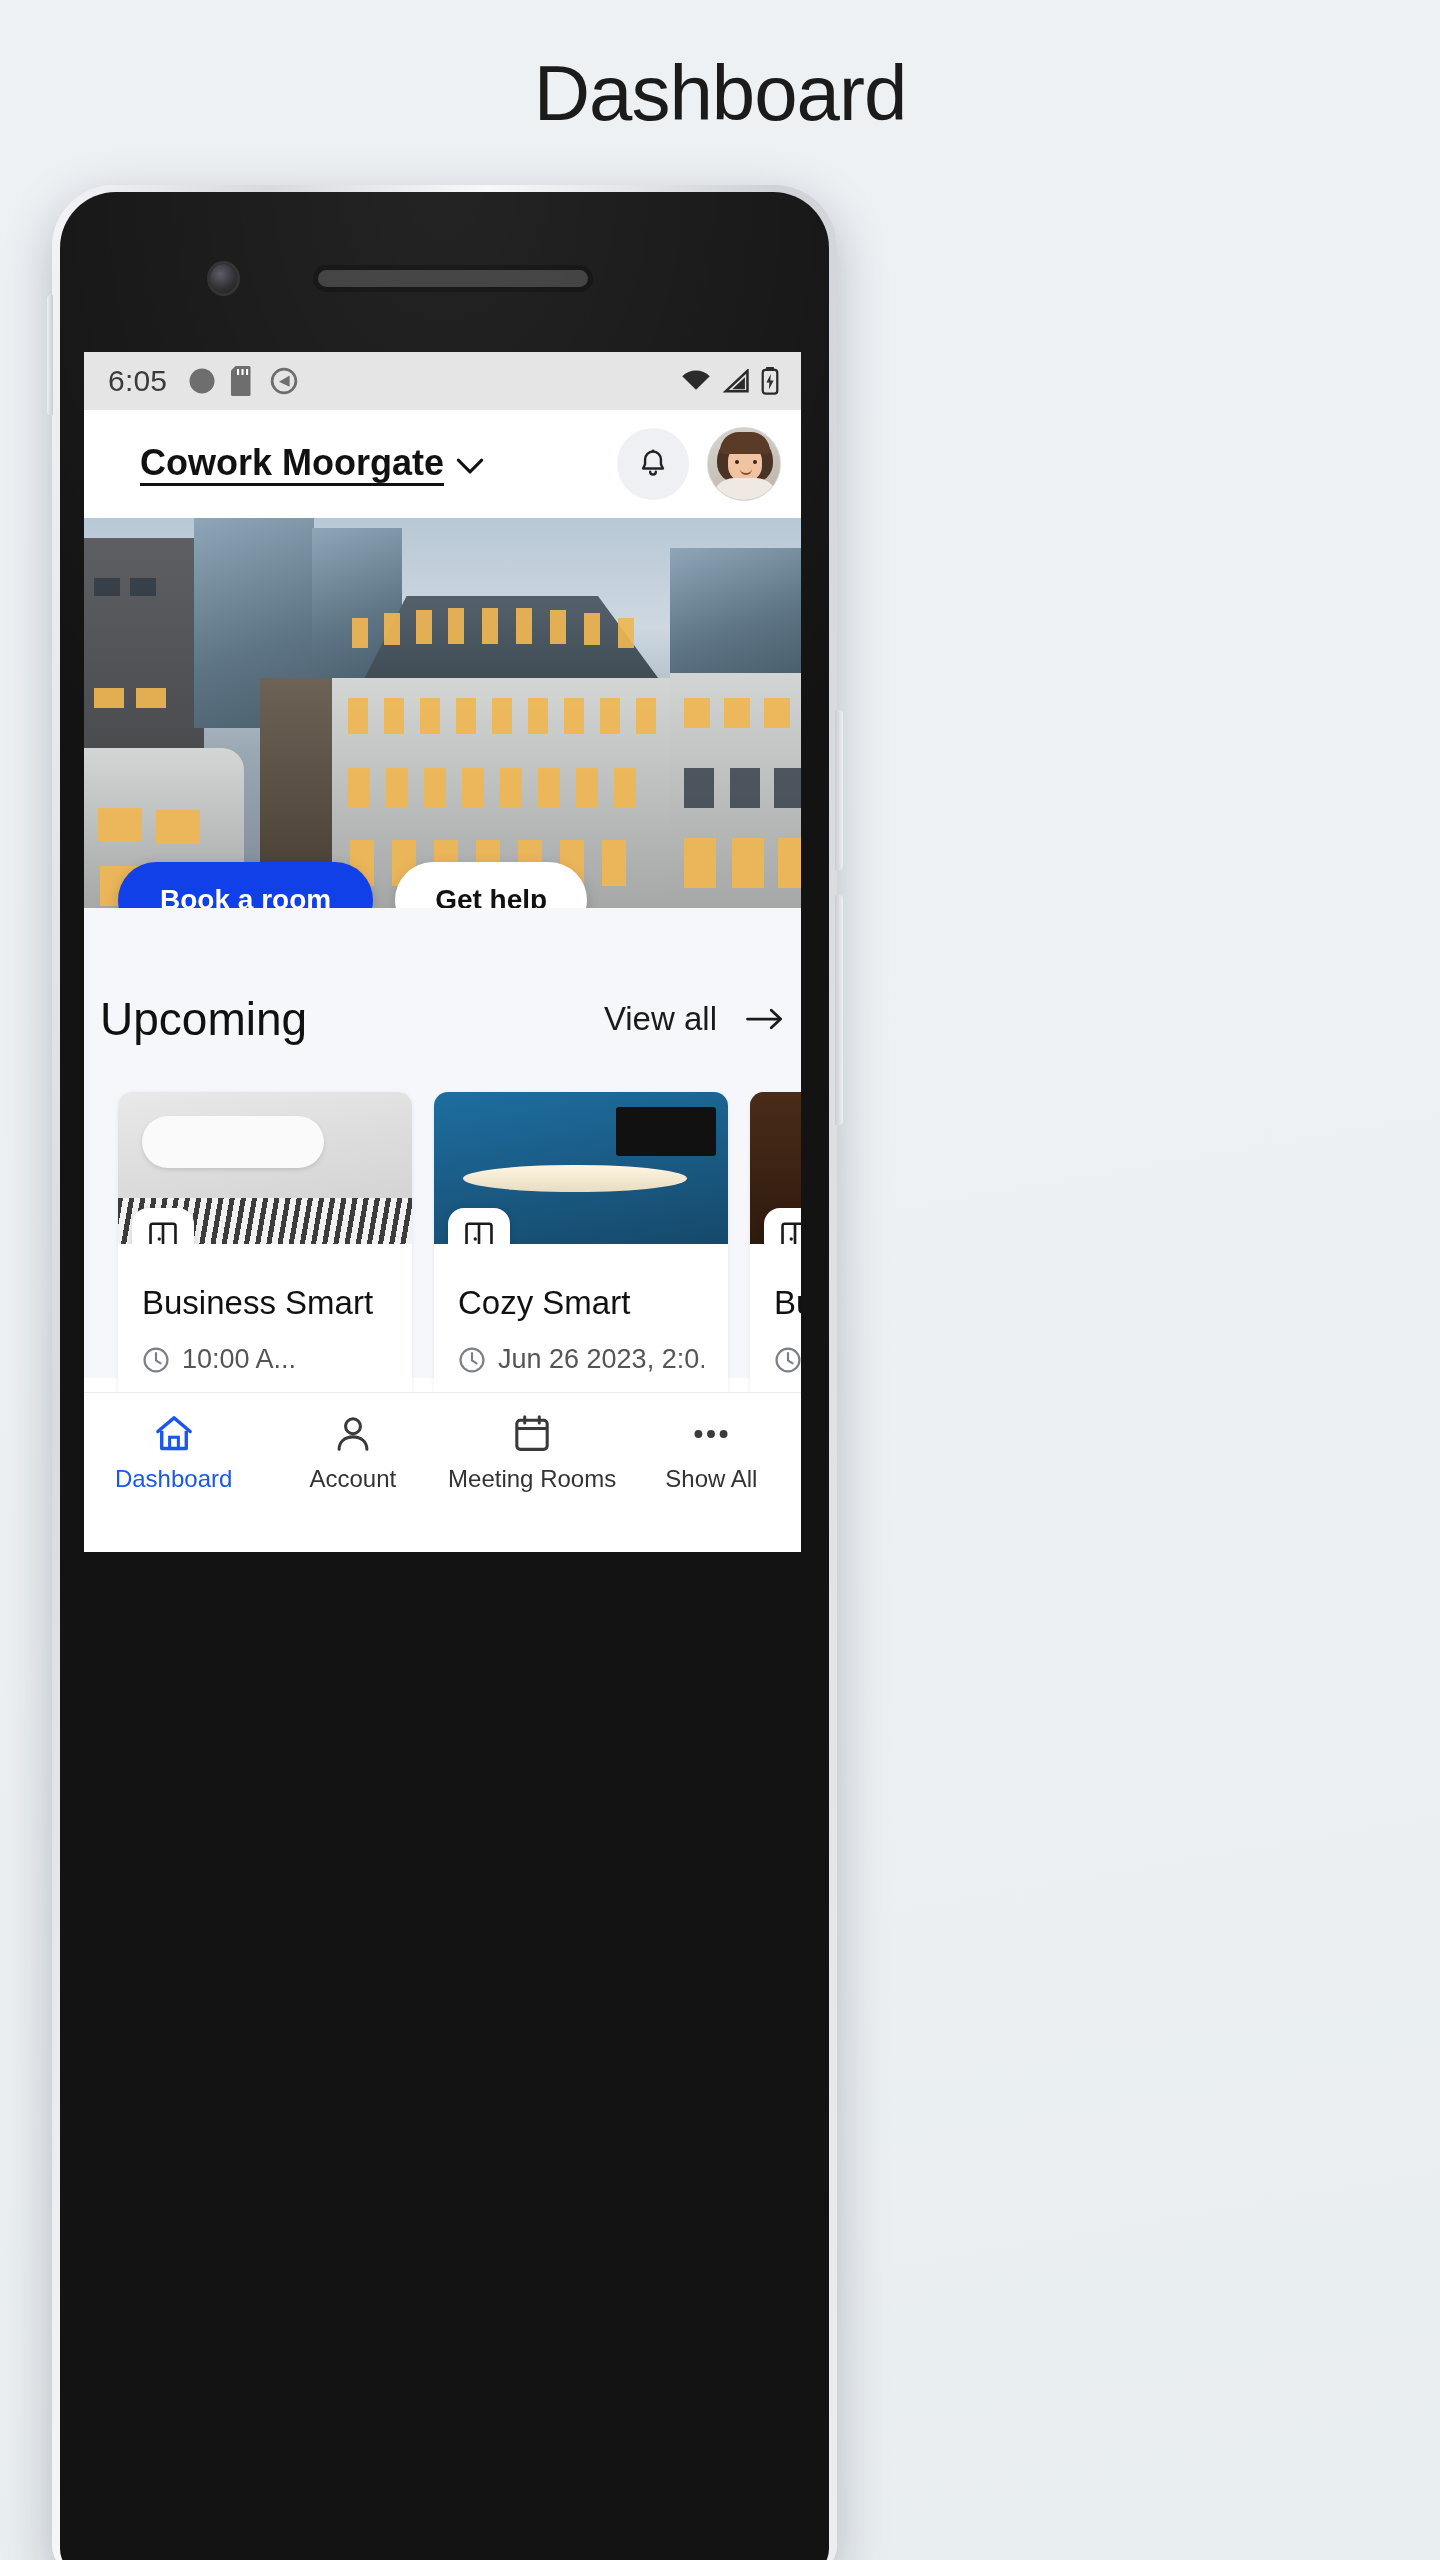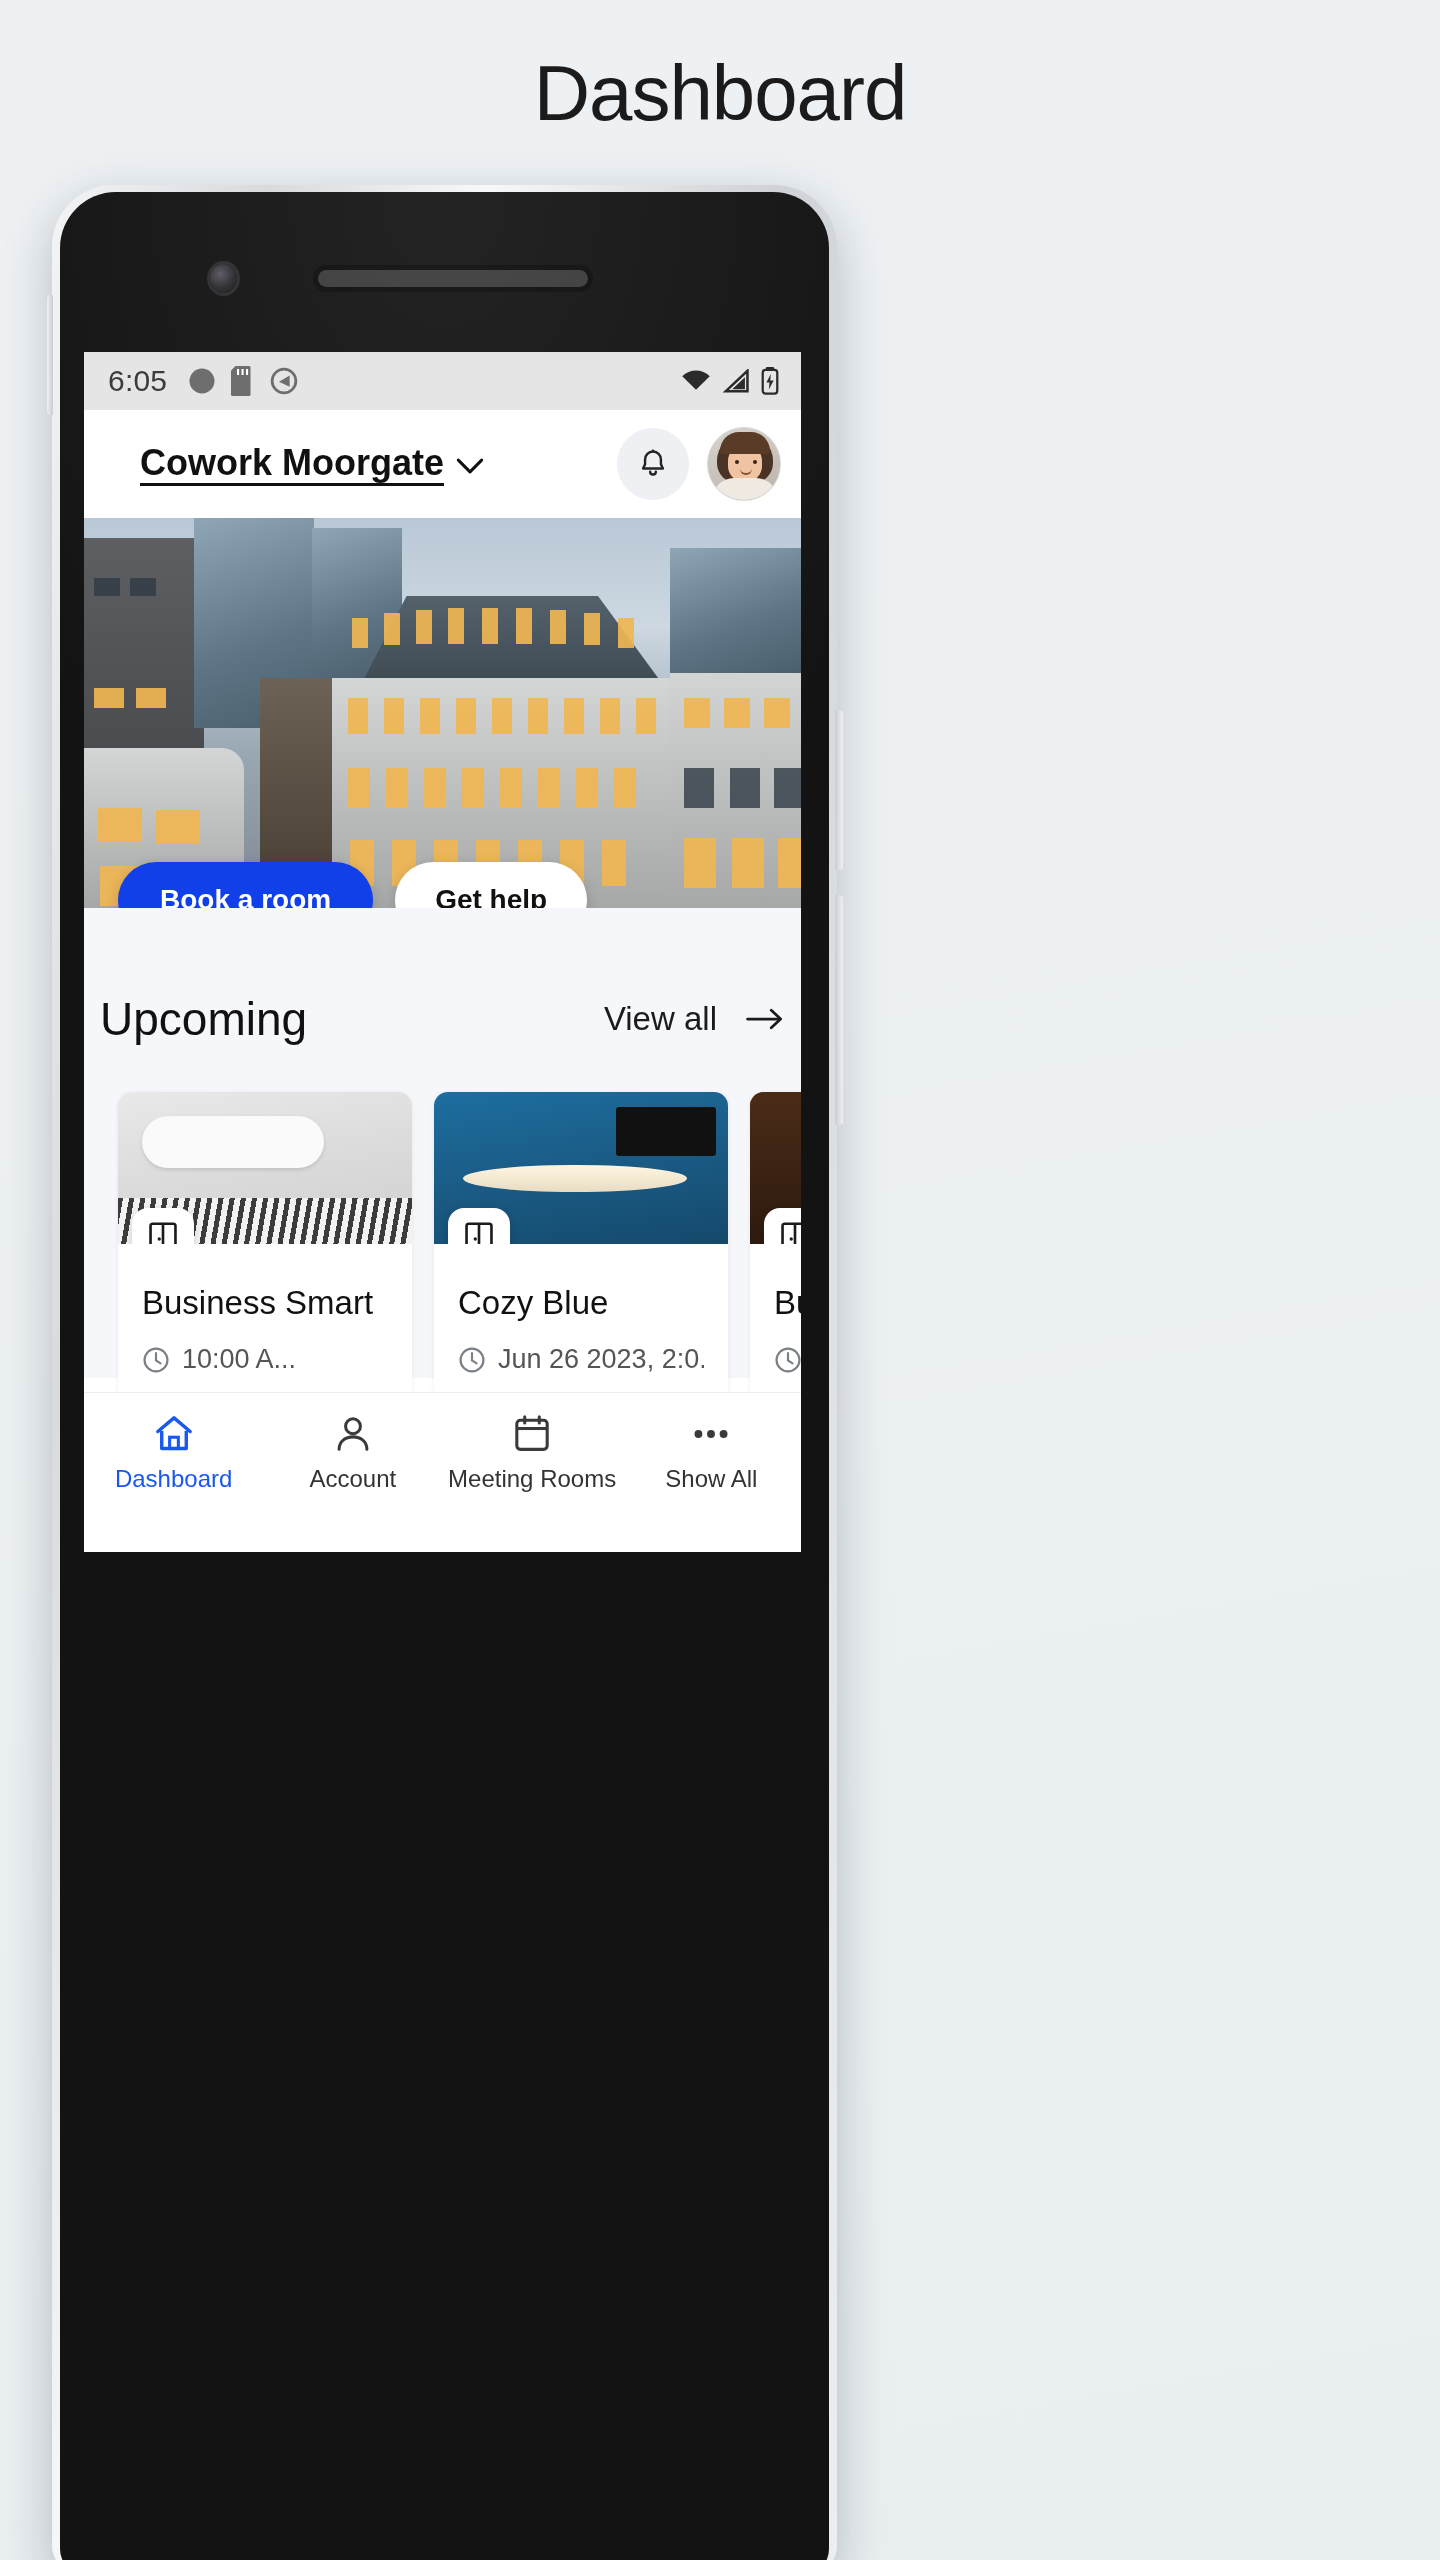--- a/index.html
+++ b/index.html
@@ -543,21 +543,21 @@
             <div class="card-img cimg-b">
               <div class="door-badge">
                 <svg width="34" height="36" viewBox="0 0 24 26">
                   <rect x="3" y="2" width="18" height="22" rx="1.6" fill="none" stroke="#1b1b1b" stroke-width="1.9"></rect>
                   <path d="M12 2 L12 24" stroke="#1b1b1b" stroke-width="1.9"></path>
                   <circle cx="9.3" cy="13" r="1.2" fill="#1b1b1b"></circle>
                 </svg>
               </div>
             </div>
             <div class="card-body">
-              <div class="card-title">Cozy Blue</div>
+              <div class="card-title">Cozy Smart</div>
               <div class="card-meta">
                 <span>
                   <svg width="28" height="28" viewBox="0 0 22 22">
                     <circle cx="11" cy="11" r="9" fill="none" stroke="#7b7f86" stroke-width="1.7"></circle>
                     <path d="M11 5.6 V11.4 L14.6 13.6" fill="none" stroke="#7b7f86" stroke-width="1.7" stroke-linecap="round"></path>
                   </svg>
                 </span>
                 <span>Jun 26 2023, 2:0...</span>
               </div>
               <div class="card-meta loc">

